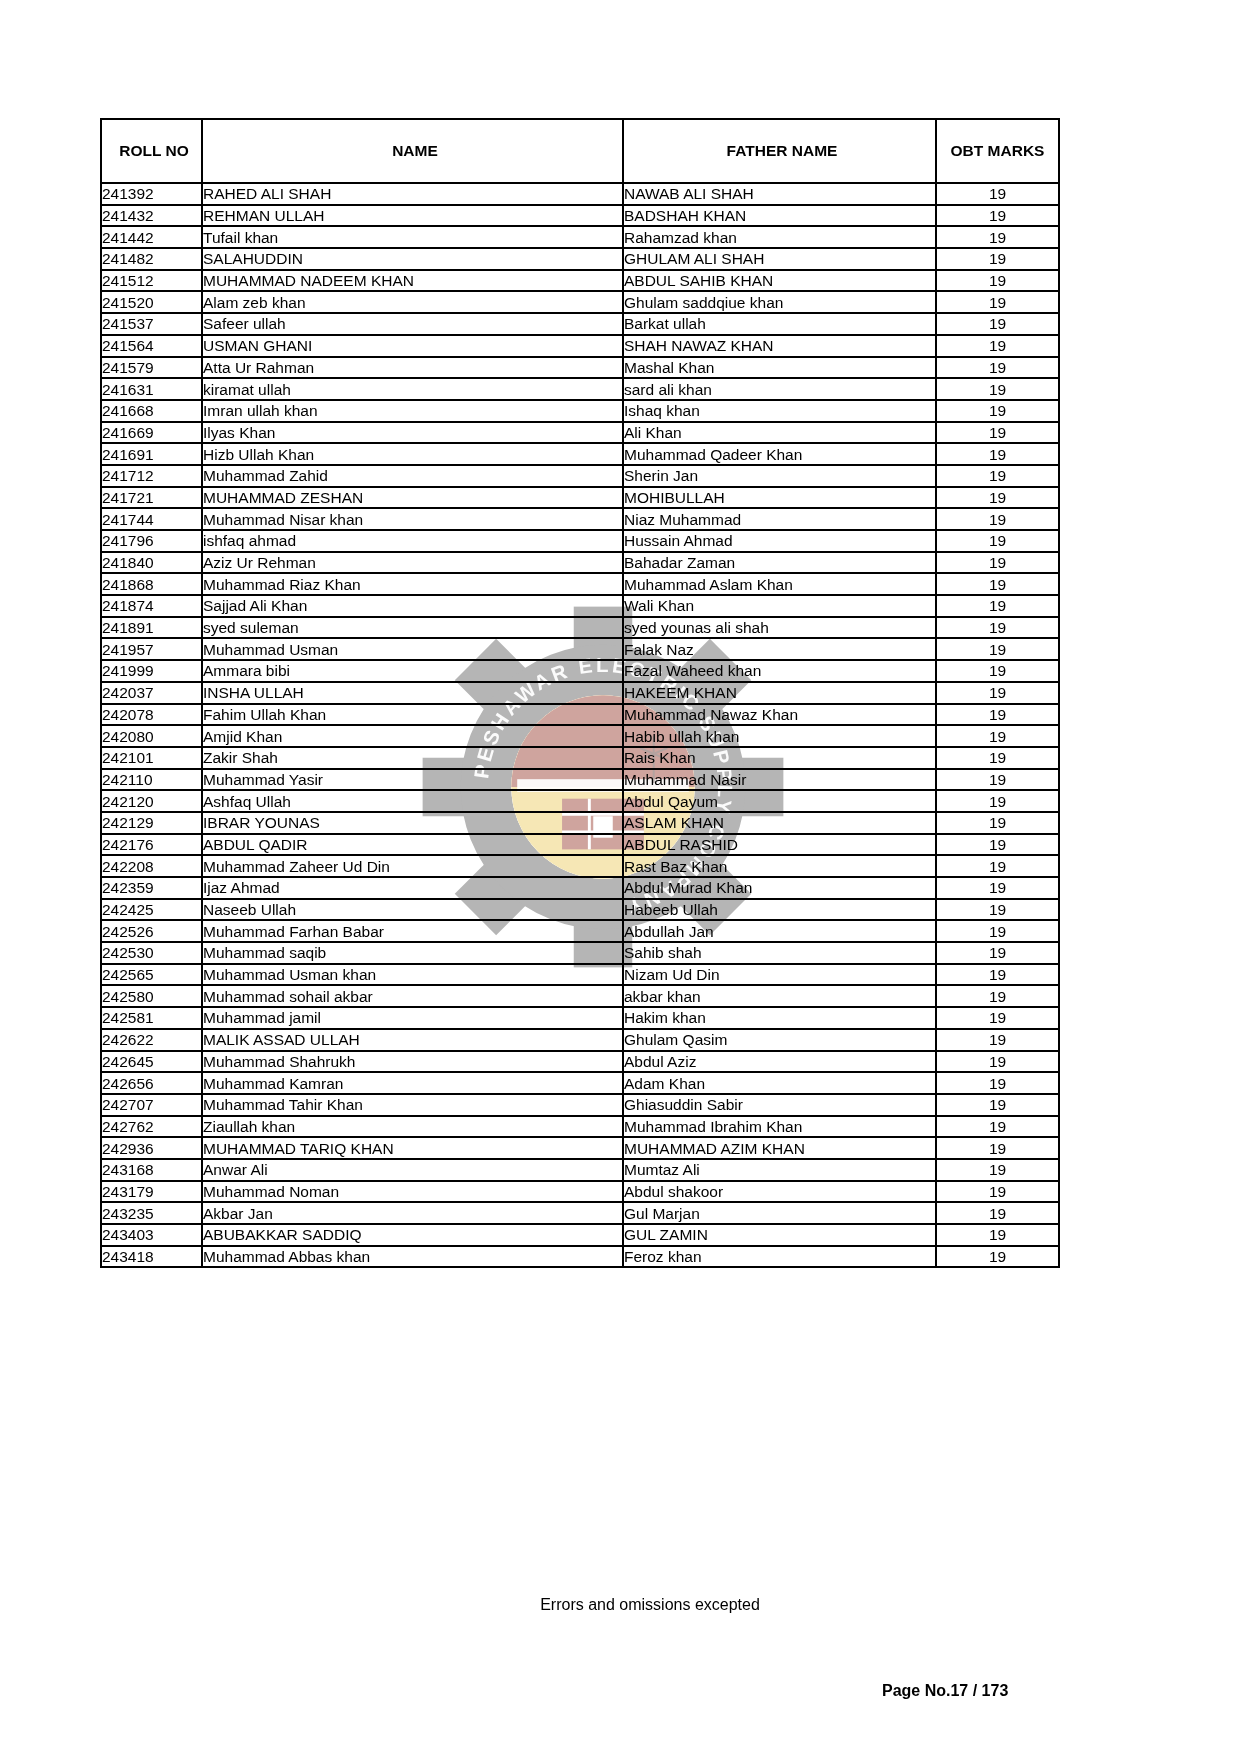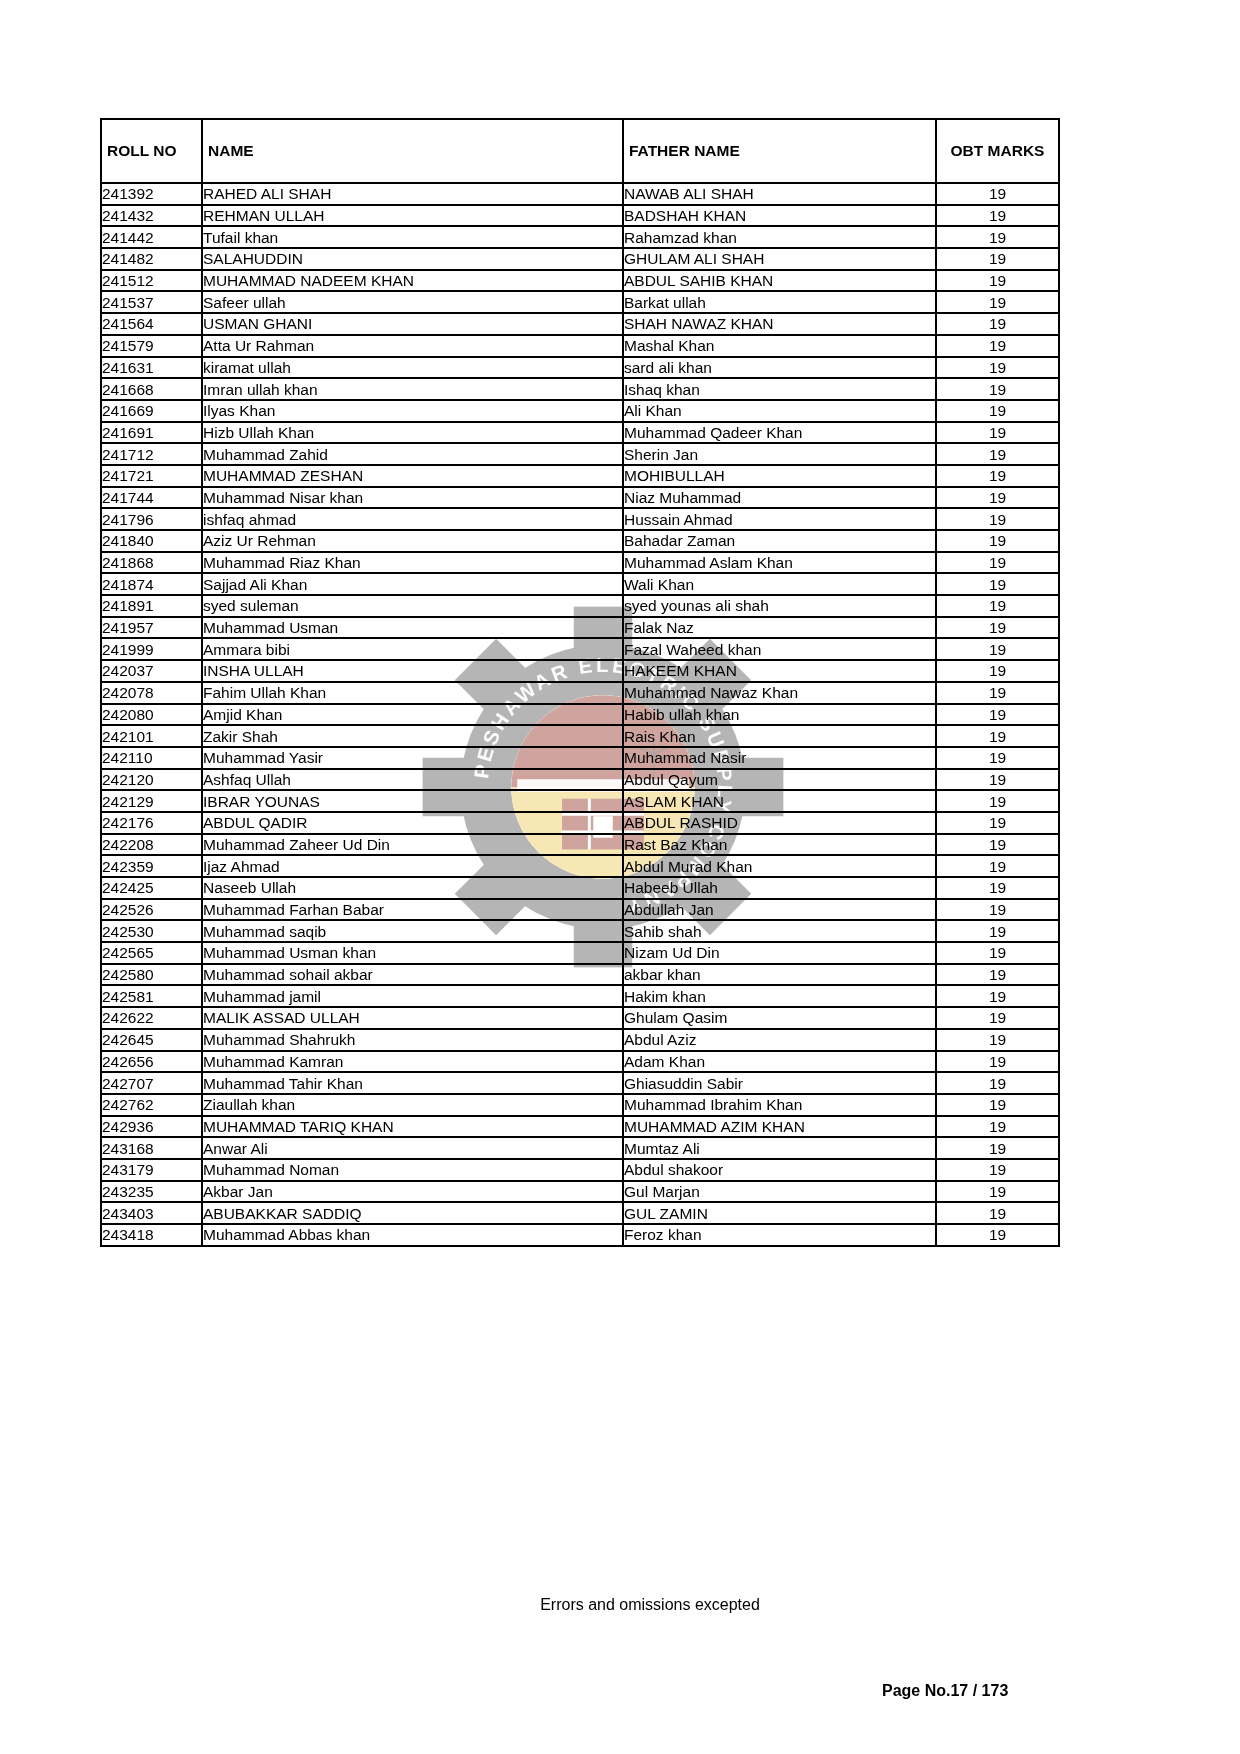--- a/index.html
+++ b/index.html
@@ -19,21 +19,21 @@
   }
   table.results col.c-roll{width:101px;}
   table.results col.c-name{width:421px;}
   table.results col.c-father{width:313px;}
   table.results col.c-marks{width:123px;}
   table.results th, table.results td{
     border:2.5px solid #000;overflow:hidden;white-space:nowrap;
     background:transparent;vertical-align:middle;
   }
   table.results thead th{
-    height:38px;font-weight:bold;font-size:15.5px;text-align:left;padding:0 0 0 5px;
+    height:38px;font-weight:bold;font-size:15.5px;text-align:center;padding:0 0 0 5px;
   }
   table.results thead th.h-marks{text-align:center;padding:12px;}
   table.results tbody td{height:19.7px;padding:0;}
   td.roll{font-weight:normal;text-align:left;padding-right:9px;}
   td.name,td.father{text-align:left;padding-left:5px;}
   td.marks{text-align:center;}
   .footer-note{
     position:absolute;top:1596px;left:470px;width:360px;text-align:center;
     font-size:16px;z-index:1;
   }
@@ -132,20 +132,26 @@
         <td class="marks">19</td>
       </tr>
 
       <tr>
         <td class="roll">241512</td>
         <td class="name">MUHAMMAD NADEEM KHAN</td>
         <td class="father">ABDUL SAHIB KHAN</td>
         <td class="marks">19</td>
       </tr>
 
+      <tr>
+        <td class="roll">241520</td>
+        <td class="name">Alam zeb khan</td>
+        <td class="father">Ghulam saddqiue khan</td>
+        <td class="marks">19</td>
+      </tr>
 
       <tr>
         <td class="roll">241537</td>
         <td class="name">Safeer ullah</td>
         <td class="father">Barkat ullah</td>
         <td class="marks">19</td>
       </tr>
 
       <tr>
         <td class="roll">241564</td>

